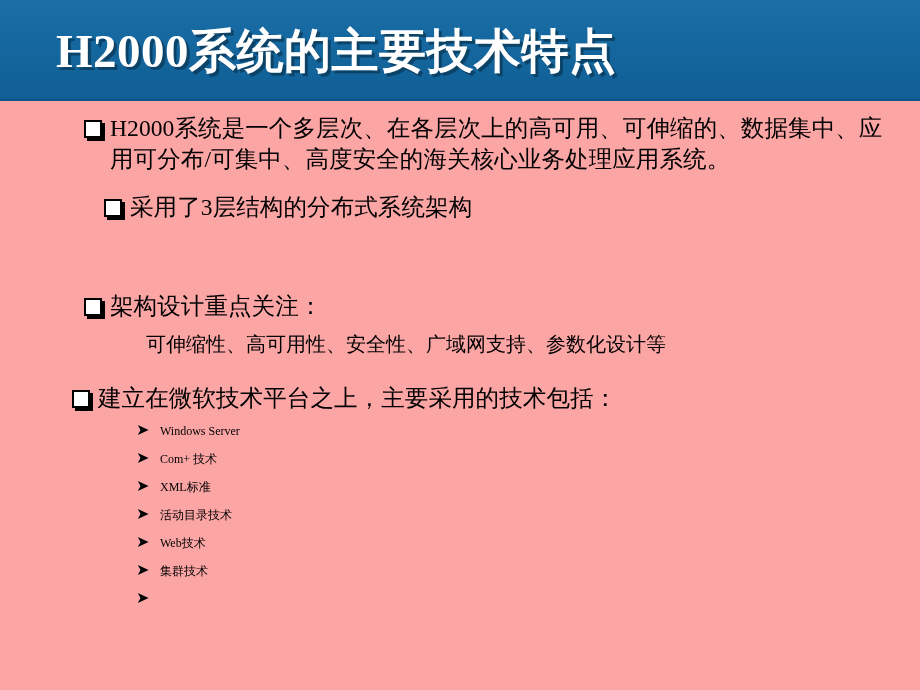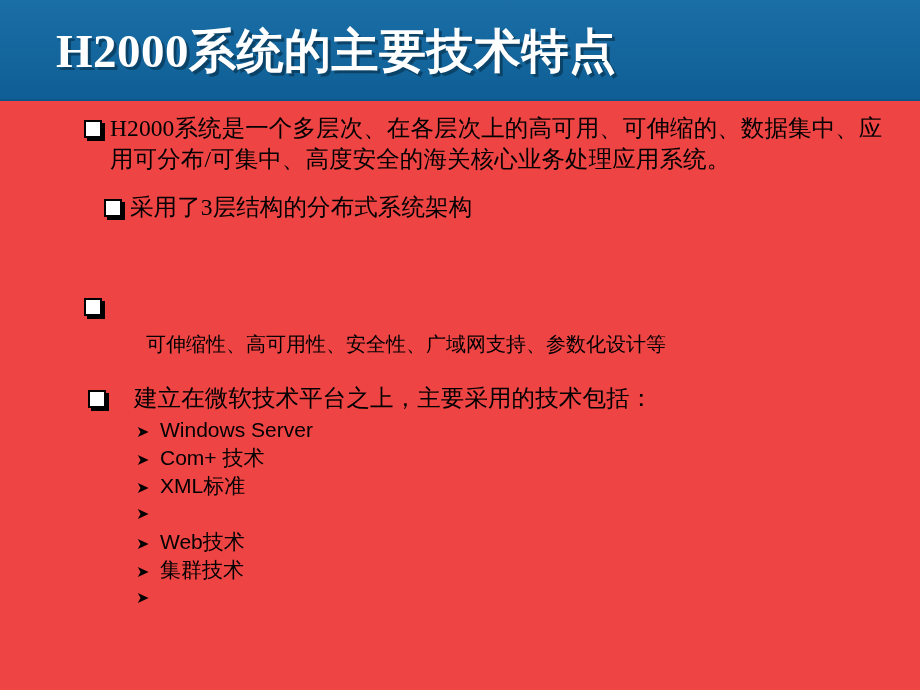--- a/index.html
+++ b/index.html
@@ -10,21 +10,21 @@
     width: 920px;
     height: 690px;
     background: #ffffff;
     font-family: "Liberation Serif", serif;
     overflow: hidden;
   }
   .slide {
     position: relative;
     width: 920px;
     height: 690px;
-    background: #ef4444;
+    background: #fca5a5;
     overflow: hidden;
   }
 
   
   .title-band {
     position: absolute;
     left: 0;
     top: 0;
     width: 920px;
     height: 101px;
@@ -111,22 +111,22 @@
   }
   .arrow-marker {
     flex: 0 0 auto;
     width: 24px;
     font-family: "DejaVu Sans", sans-serif;
     font-size: 16px;
     color: #000000;
     line-height: 26px;
   }
   .arrow-text {
-    font-family: Liberation Sans, sans-serif;
-    font-size: 21px;
+    font-family: Liberation Serif, serif;
+    font-size: 12px;
     line-height: 26px;
     color: #000000;
     white-space: nowrap;
   }
 </style>
 </head>
 <body>
 
 <div class="slide">
 
@@ -142,25 +142,26 @@
     </div>
 
     <div class="bullet-row" style="left:56px; top:91px;padding-left:20px;">
       <span class="sq-marker"><i class="sq"></i></span>
       <span class="lvl1-text">采用了3层结构的分布式系统架构</span>
     </div>
 
 
     <div class="bullet-row" style="left:56px; top:190px;">
       <span class="sq-marker"><i class="sq"></i></span>
+      <span class="lvl1-text">架构设计重点关注：</span>
     </div>
 
     <div class="sub-plain" style="left:118px; top:230px;">可伸缩性、高可用性、安全性、广域网支持、参数化设计等</div>
 
-    <div class="bullet-row" style="left:60px; top:282px;gap:20px;">
+    <div class="bullet-row" style="left:44px; top:282px;">
       <span class="sq-marker"><i class="sq"></i></span>
       <span class="lvl1-text">建立在微软技术平台之上，主要采用的技术包括：</span>
     </div>
 
     <div class="arrow-row" style="left:108px; top:316px;">
       <span class="arrow-marker">➤</span>
       <span class="arrow-text">Windows Server</span>
     </div>
 
     <div class="arrow-row" style="left:108px; top:344px;">
@@ -168,20 +169,21 @@
       <span class="arrow-text">Com+ 技术</span>
     </div>
 
     <div class="arrow-row" style="left:108px; top:372px;">
       <span class="arrow-marker">➤</span>
       <span class="arrow-text">XML标准</span>
     </div>
 
     <div class="arrow-row" style="left:108px; top:400px;">
       <span class="arrow-marker">➤</span>
+      <span class="arrow-text">活动目录技术</span>
     </div>
 
     <div class="arrow-row" style="left:108px; top:428px;">
       <span class="arrow-marker">➤</span>
       <span class="arrow-text">Web技术</span>
     </div>
 
     <div class="arrow-row" style="left:108px; top:456px;">
       <span class="arrow-marker">➤</span>
       <span class="arrow-text">集群技术</span>

